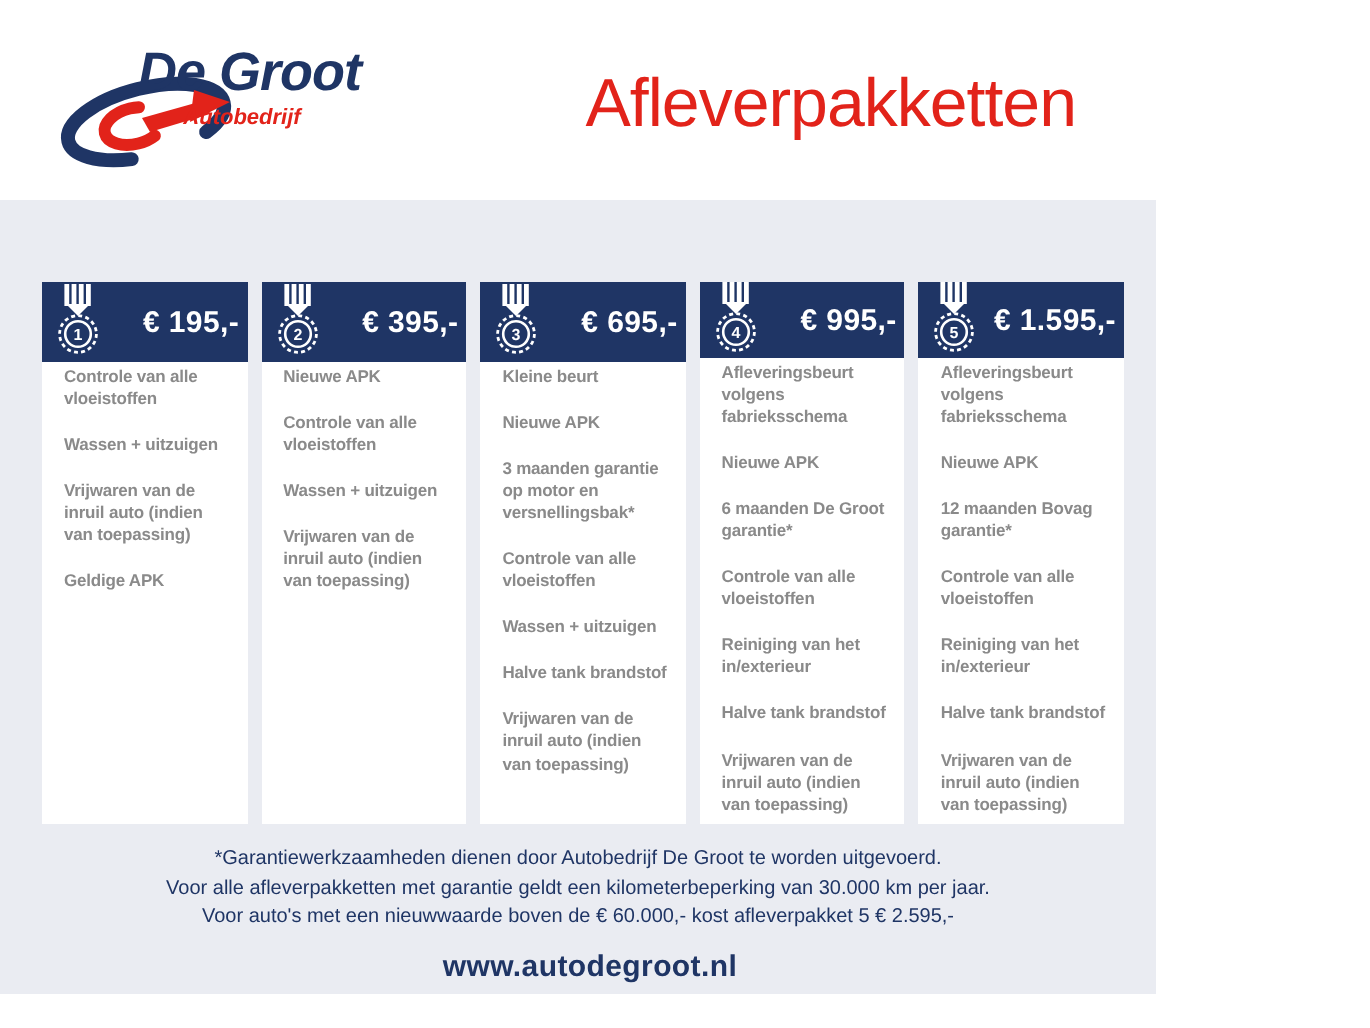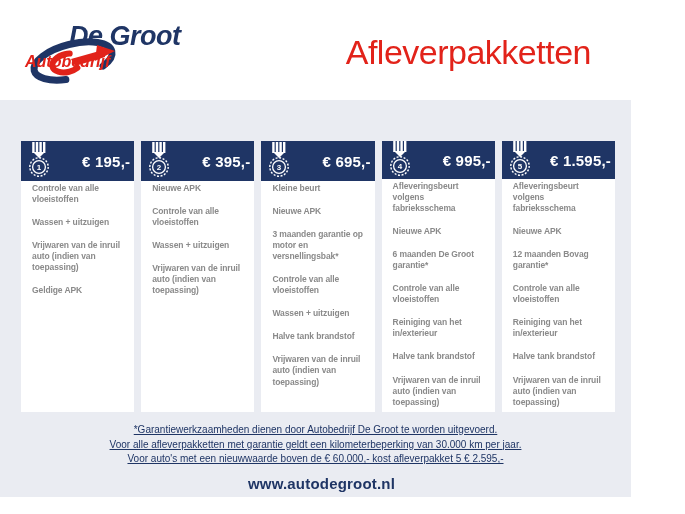--- a/index.html
+++ b/index.html
@@ -1,42 +1,42 @@
 <!DOCTYPE html>
 <html><head>
 <meta charset="utf-8">
 <style>
   * { margin:0; padding:0; box-sizing:border-box; }
   html,body { width:685px; height:514px; }
   body { font-family:"Liberation Sans", sans-serif; background:#ffffff; overflow:hidden; }
-  .page { width:631px; height:514px; display:flex; flex-direction:column; background:#86efac; }
+  .page { width:578px; height:514px; display:flex; flex-direction:column; background:#86efac; }
 
   
   .top { height:100px; background:#ffffff; display:flex; align-items:center; padding:4px 40px 0 25px; }
   .logo { position:relative; width:175px; height:70px; flex:0 0 auto; }
   .swoosh { position:absolute; left:0; top:16px; width:102px; height:52px; }
   .logo-name { position:absolute; left:44px; top:4px; font-size:27px; font-weight:bold; font-style:italic;
                color:#1f3565; letter-spacing:-0.5px; white-space:nowrap; }
-  .logo-sub { position:absolute; left:0; top:36px; width:160px; text-align:left;
-              font-size:16px; font-weight:bold; font-style:italic; color:#e2231a; }
+  .logo-sub { position:absolute; left:16px; top:36px; width:160px; text-align:center;
+              font-size:11px; font-weight:bold; font-style:italic; color:#e2231a; }
   .page-title { flex:1; text-align:right; font-size:34px; color:#e2231a; letter-spacing:-0.5px; }
 
   
   .main { flex:1; background:#eaecf2; display:flex; flex-direction:column; }
   .cards { display:flex; gap:7px; margin:41px 16px 0 21px; }
   .card { flex:1; background:#ffffff; height:271px; display:flex; flex-direction:column; }
   .card-header { background:#1f3565; height:40px; display:flex; align-items:center; position:relative; }
   .medal { width:26px; height:38px; margin:0 0 0 5px; flex:0 0 auto; }
   .price { flex:1; text-align:right; color:#ffffff; font-weight:bold; font-size:15px; padding-right:4px; letter-spacing:0.2px; }
   .card-body { padding:2px 8px 8px 11px;font-weight:bold; }
   .feature { font-size:8.5px; line-height:1.3; letter-spacing:-0.1px; color:#8a8a8a; margin-bottom:12px; }
 
   
   .notes { margin-top:11px; text-align:center; color:#1f3565; font-size:10px; line-height:1.45; }
-  .note-line { display:block;text-decoration:underline; }
+  .note-line { display:block; }
   .website { margin-top:8px; text-align:center; color:#1f3565; font-size:15px; font-weight:bold; letter-spacing:0.2px;padding-left:12px; }
 
   
   .bottom-strip { height:17px; background:#ffffff; }
 </style>
 </head>
 <body>
 
 <div class="page">
 

